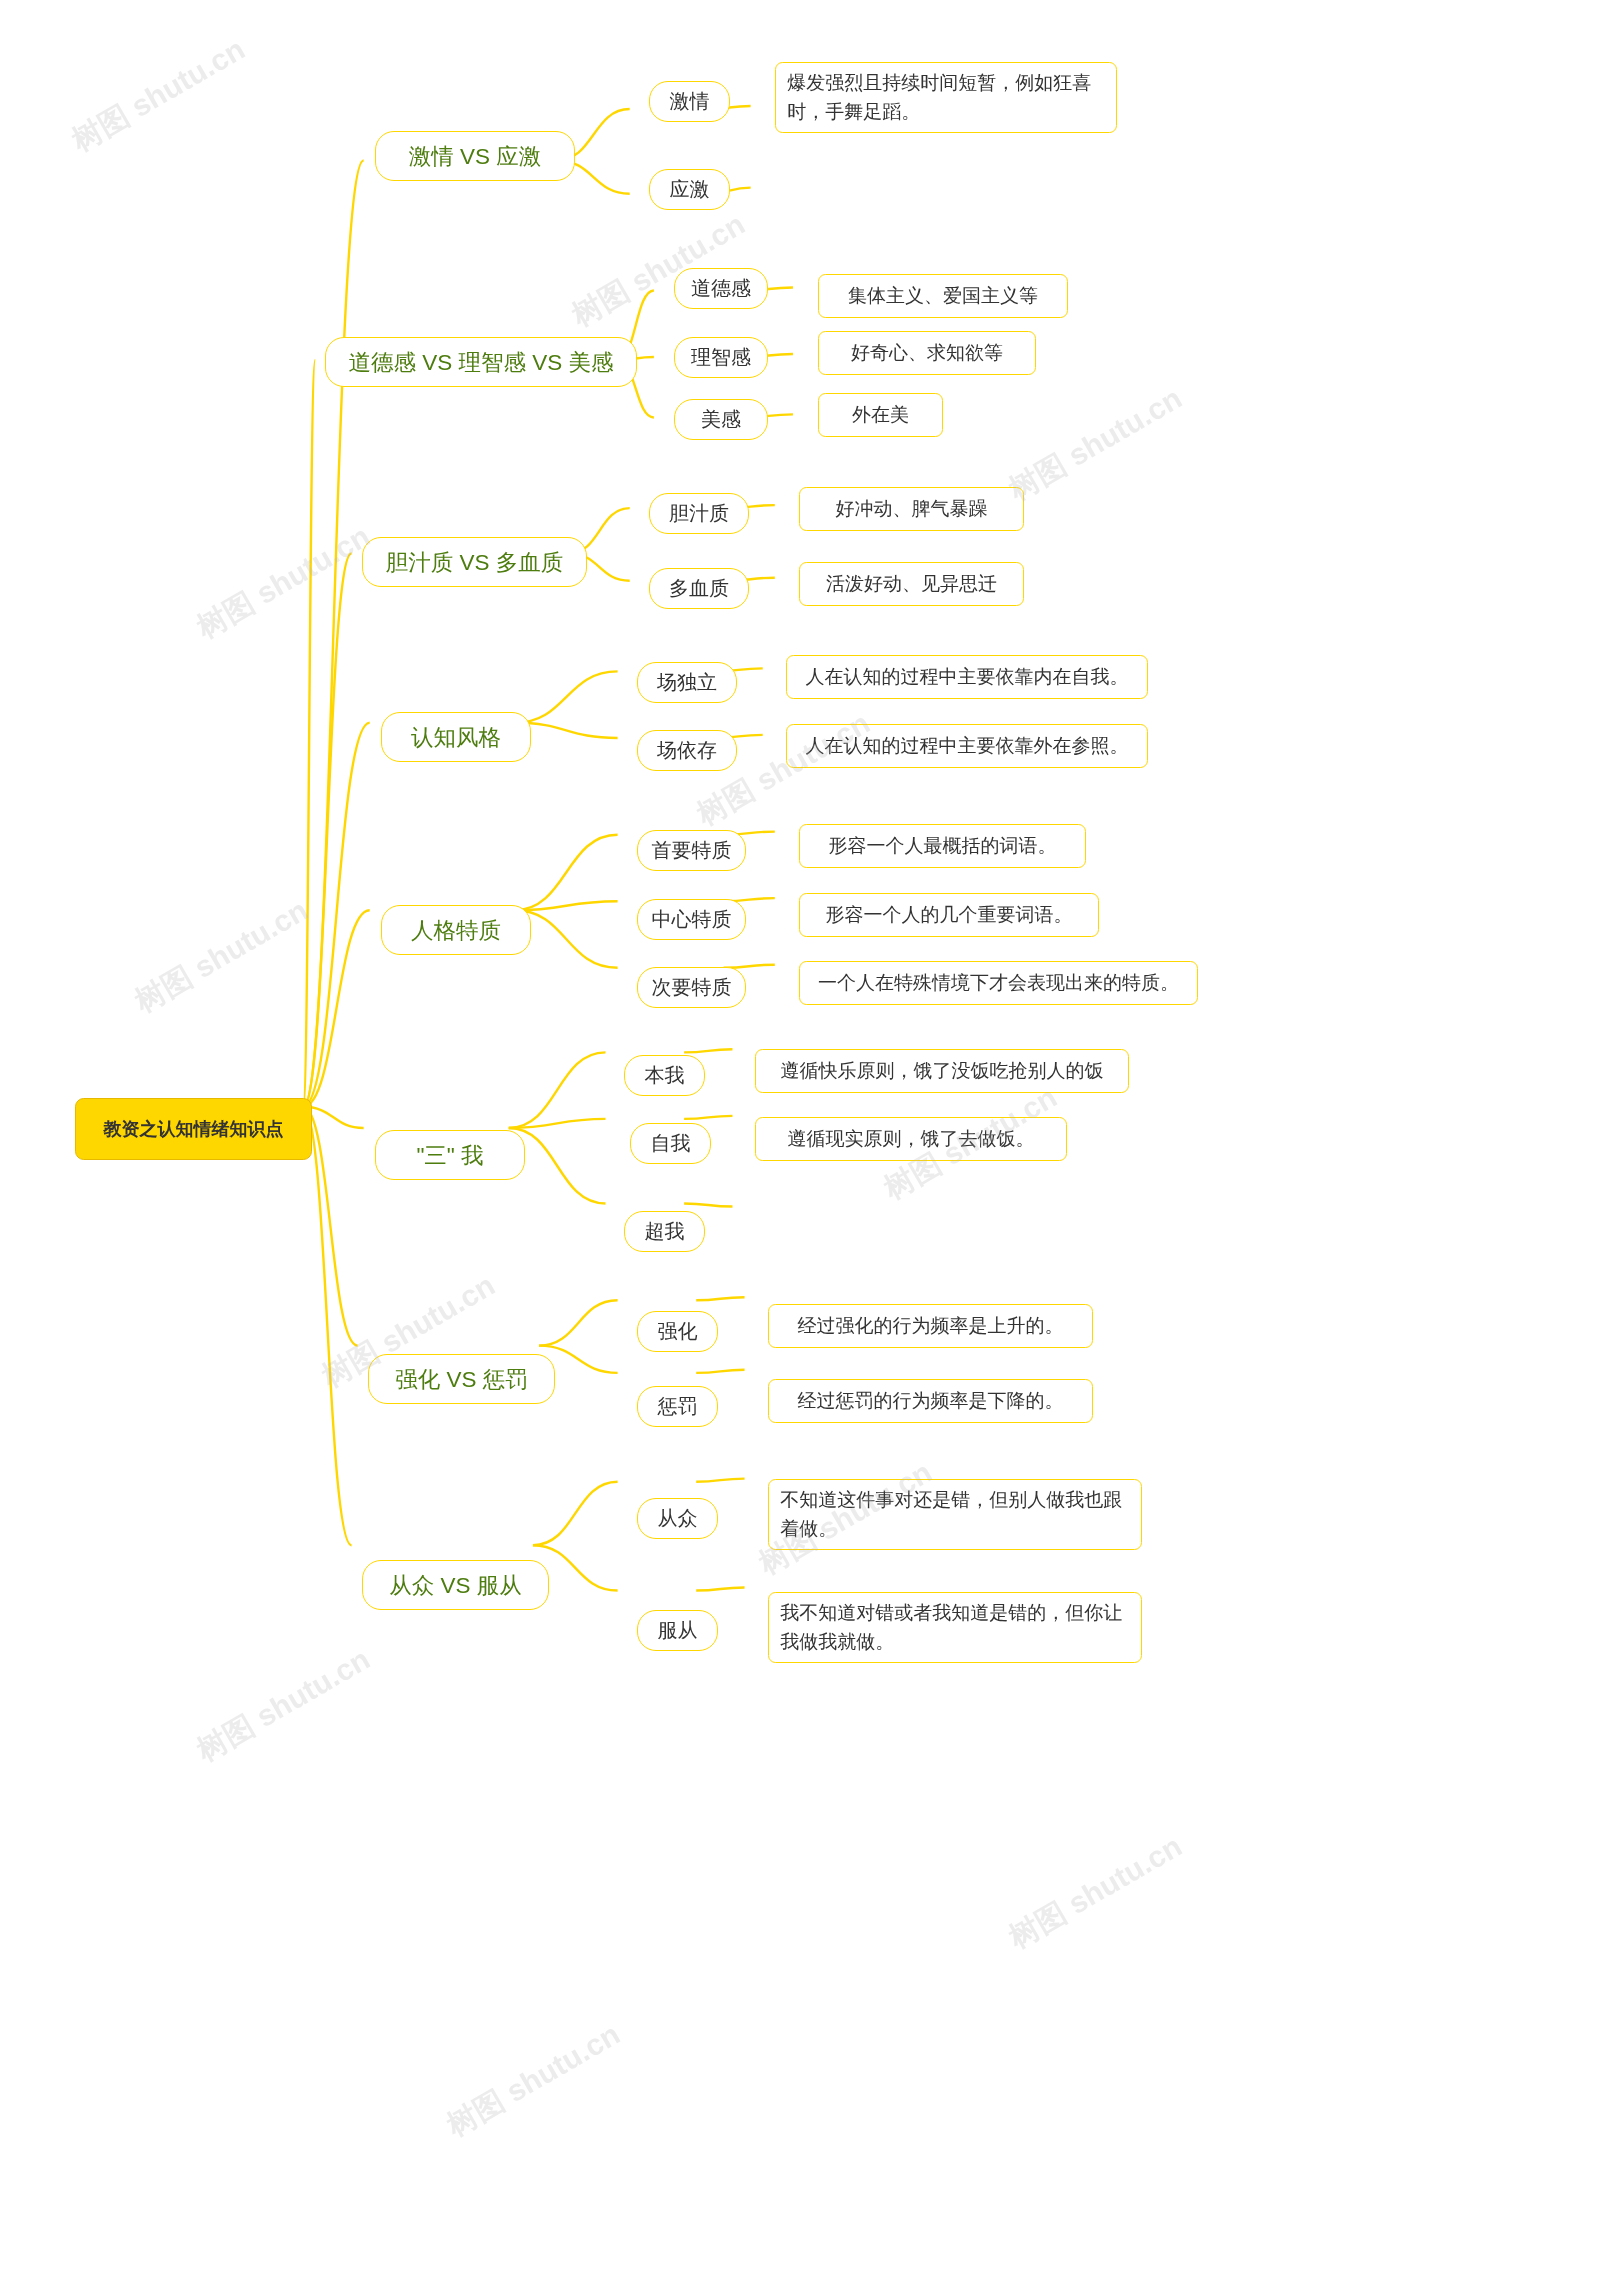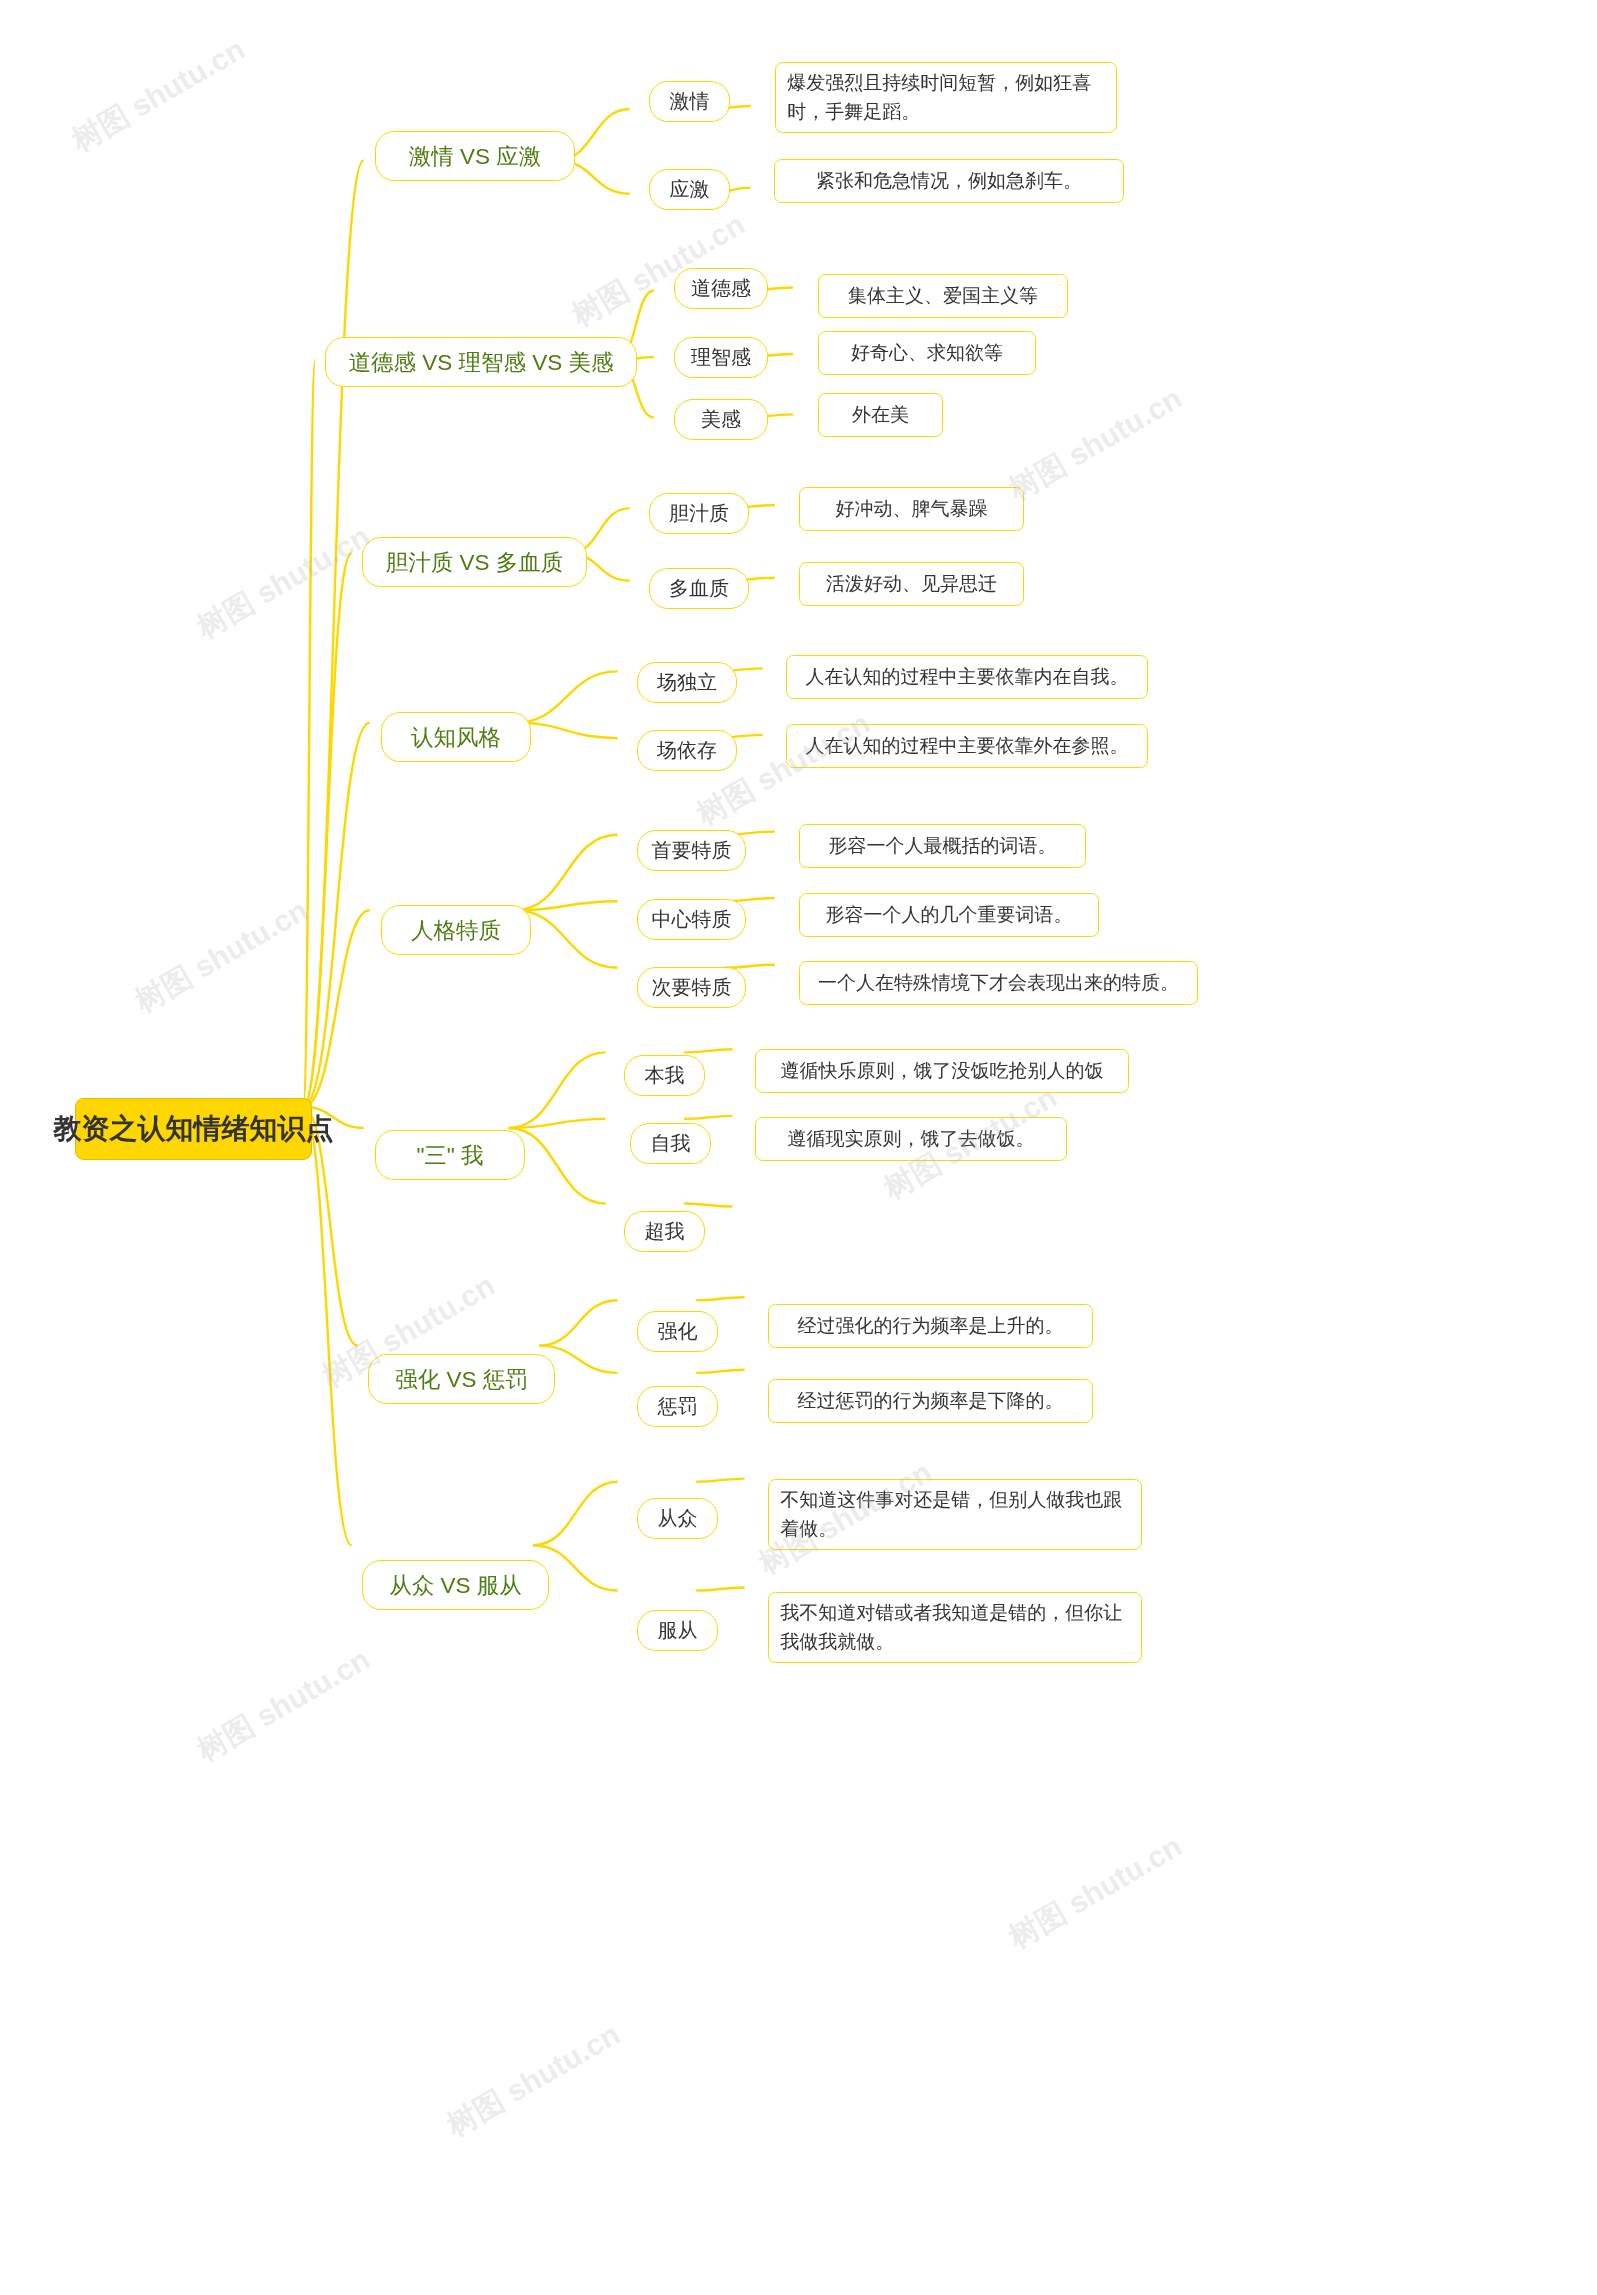--- a/index.html
+++ b/index.html
@@ -44,21 +44,21 @@
       align-items: center;
       justify-content: center;
       text-align: center;
       border-radius: 7.5px;
     }
 
     .node-root {
       background: #FFD700;
       border: 1.9px solid #E6B800;
       border-radius: 8.7px;
-      font-size: 28px;
+      font-size: 18px;
       font-weight: bold;
       color: #333;
       padding: 12.5px 17.5px;
       white-space: nowrap;
     }
 
     .node-level1 {
       background: #fff;
       border: 1.9px solid #FFD700;
       border-radius: 19px;
@@ -162,21 +162,20 @@
       </svg>
 
     <div class="node node-root" id="root-node" style="left:50px; top:1073px; width:237px; height:62px;">
       <span>教资之认知情绪知识点</span>
     </div>
 
   <div class="node node-level1" style="left: 350px; top: 106px; width: 200px; min-height: 44px;">激情 VS 应激</div>
       <div class="node node-level2" style="left: 624px; top: 56px; width: 81px; min-height: 37px;">激情</div>
       <div class="node node-level3" style="left: 750px; top: 37px; width: 342px; min-height: 69px;">爆发强烈且持续时间短暂，例如狂喜时，手舞足蹈。</div>
       <div class="node node-level2" style="left: 624px; top: 144px; width: 81px; min-height: 37px;">应激</div>
-      <div class="node node-level3" style="left: 749px; top: 134px; width: 350px; min-height: 44px;">紧张和危急情况，例如急刹车。</div>
       <div class="node node-level1" style="left: 300px; top: 312px; width: 312px; min-height: 44px;">道德感 VS 理智感 VS 美感</div>
       <div class="node node-level2" style="left: 649px; top: 243px; width: 94px; min-height: 37px;">道德感</div>
       <div class="node node-level3" style="left: 793px; top: 237px; width: 250px; min-height: 44px; margin-top: 12px;">集体主义、爱国主义等</div>
       <div class="node node-level2" style="left: 649px; top: 312px; width: 94px; min-height: 37px;">理智感</div>
       <div class="node node-level3" style="left: 793px; top: 306px; width: 218px; min-height: 44px;">好奇心、求知欲等</div>
       <div class="node node-level2" style="left: 649px; top: 374px; width: 94px; min-height: 37px;">美感</div>
       <div class="node node-level3" style="left: 793px; top: 368px; width: 125px; min-height: 44px;">外在美</div>
       <div class="node node-level1" style="left: 337px; top: 512px; width: 225px; min-height: 44px;">胆汁质 VS 多血质</div>
       <div class="node node-level2" style="left: 624px; top: 468px; width: 100px; min-height: 37px;">胆汁质</div>
       <div class="node node-level3" style="left: 774px; top: 462px; width: 225px; min-height: 44px;">好冲动、脾气暴躁</div>

